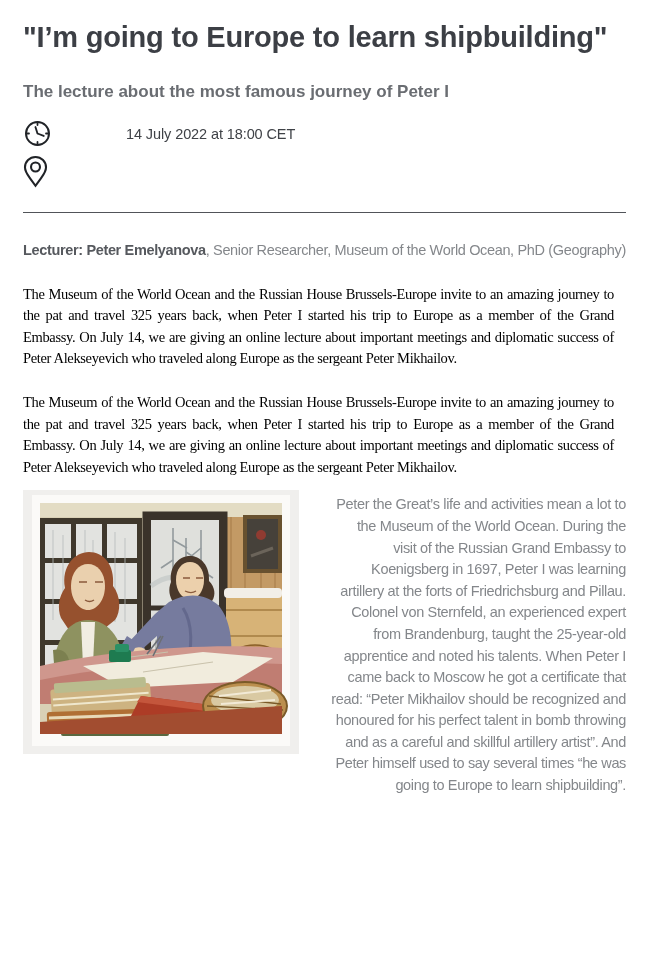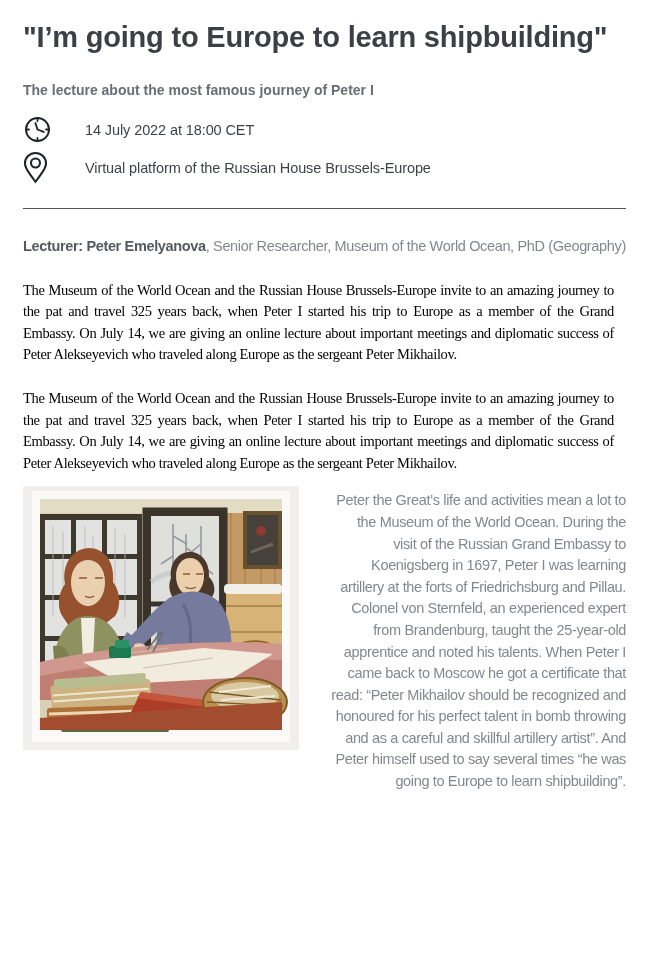--- a/index.html
+++ b/index.html
@@ -1,23 +1,23 @@
 <!DOCTYPE html>
 <html><head>
 <meta charset="utf-8">
 <style>
   html,body{margin:0;padding:0;background:#ffffff;}
   body{width:649px;font-family:"Liberation Sans",sans-serif;-webkit-font-smoothing:antialiased;}
   .page{padding:16px 23px 14px 23px;}
 
   .title{font-size:29px;line-height:35px;font-weight:700;color:#3c3f45;margin:4px 0 0 0;letter-spacing:-0.2px;}
-  .subtitle{font-size:14px;font-weight:700;color:#6a6d72;margin:27px 0 0 0;}
+  .subtitle{font-size:17px;font-weight:700;color:#6a6d72;margin:27px 0 0 0;}
 
   .info-list{margin-top:17px;}
-  .info-row{display:flex;align-items:center;margin-bottom:7px;}
+  .info-row{display:flex;align-items:center;margin-bottom:7px;gap:41px;}
   .info-icon{width:34px;margin-right:28px;display:flex;justify-content:flex-start;align-items:center;flex:0 0 34px;}
   .info-text{font-size:14.5px;color:#3f4247;letter-spacing:-0.1px;}
 
   .divider{border:none;border-top:1px solid #515459;margin:24px 0 0 0;}
 
   .lead-block{margin-top:27px;}
   .lead,.lecturer,.body-para,.figure-text{font-size:14.5px;line-height:21.6px;letter-spacing:-0.35px;}
   .lead{margin:0;font-weight:700;color:#56595e;text-align:justify;}
   .lecturer{margin:0;text-align:justify;color:#84878b;}
   .lecturer strong{color:#56595e;}
@@ -49,21 +49,20 @@
       </span>
       <span class="info-text">14 July 2022 at 18:00 CET</span>
     </div>
     <div class="info-row">
       <span class="info-icon">
         <svg width="25" height="33" viewBox="0 0 24 31" fill="none">
           <path d="M12 1.6C6.3 1.6 1.9 6.1 1.9 11.5c0 4.2 2.6 7.5 4.9 10.6L12 29.2l5.2-7.1c2.3-3.1 4.9-6.4 4.9-10.6C22.1 6.1 17.7 1.6 12 1.6Z" stroke="#202327" stroke-width="2"></path>
           <circle cx="12" cy="11.2" r="4.3" stroke="#202327" stroke-width="2"></circle>
         </svg>
       </span>
-      <span class="info-text">Virtual platform of the Russian House Brussels-Europe</span>
     </div>
   </div>
 
   <hr class="divider">
 
   <div class="lead-block">
     <p class="lecturer"><strong>Lecturer: Peter Emelyanova</strong><span>, Senior Researcher, Museum of the World Ocean, PhD (Geography)</span></p>
   </div>
 
   <p class="body-para">The Museum of the World Ocean and the Russian House Brussels-Europe invite to an amazing journey to the pat and travel 325 years back, when Peter I started his trip to Europe as a member of the Grand Embassy. On July 14, we are giving an online lecture about important meetings and diplomatic success of Peter Alekseyevich who traveled along Europe as the sergeant Peter Mikhailov.</p>

